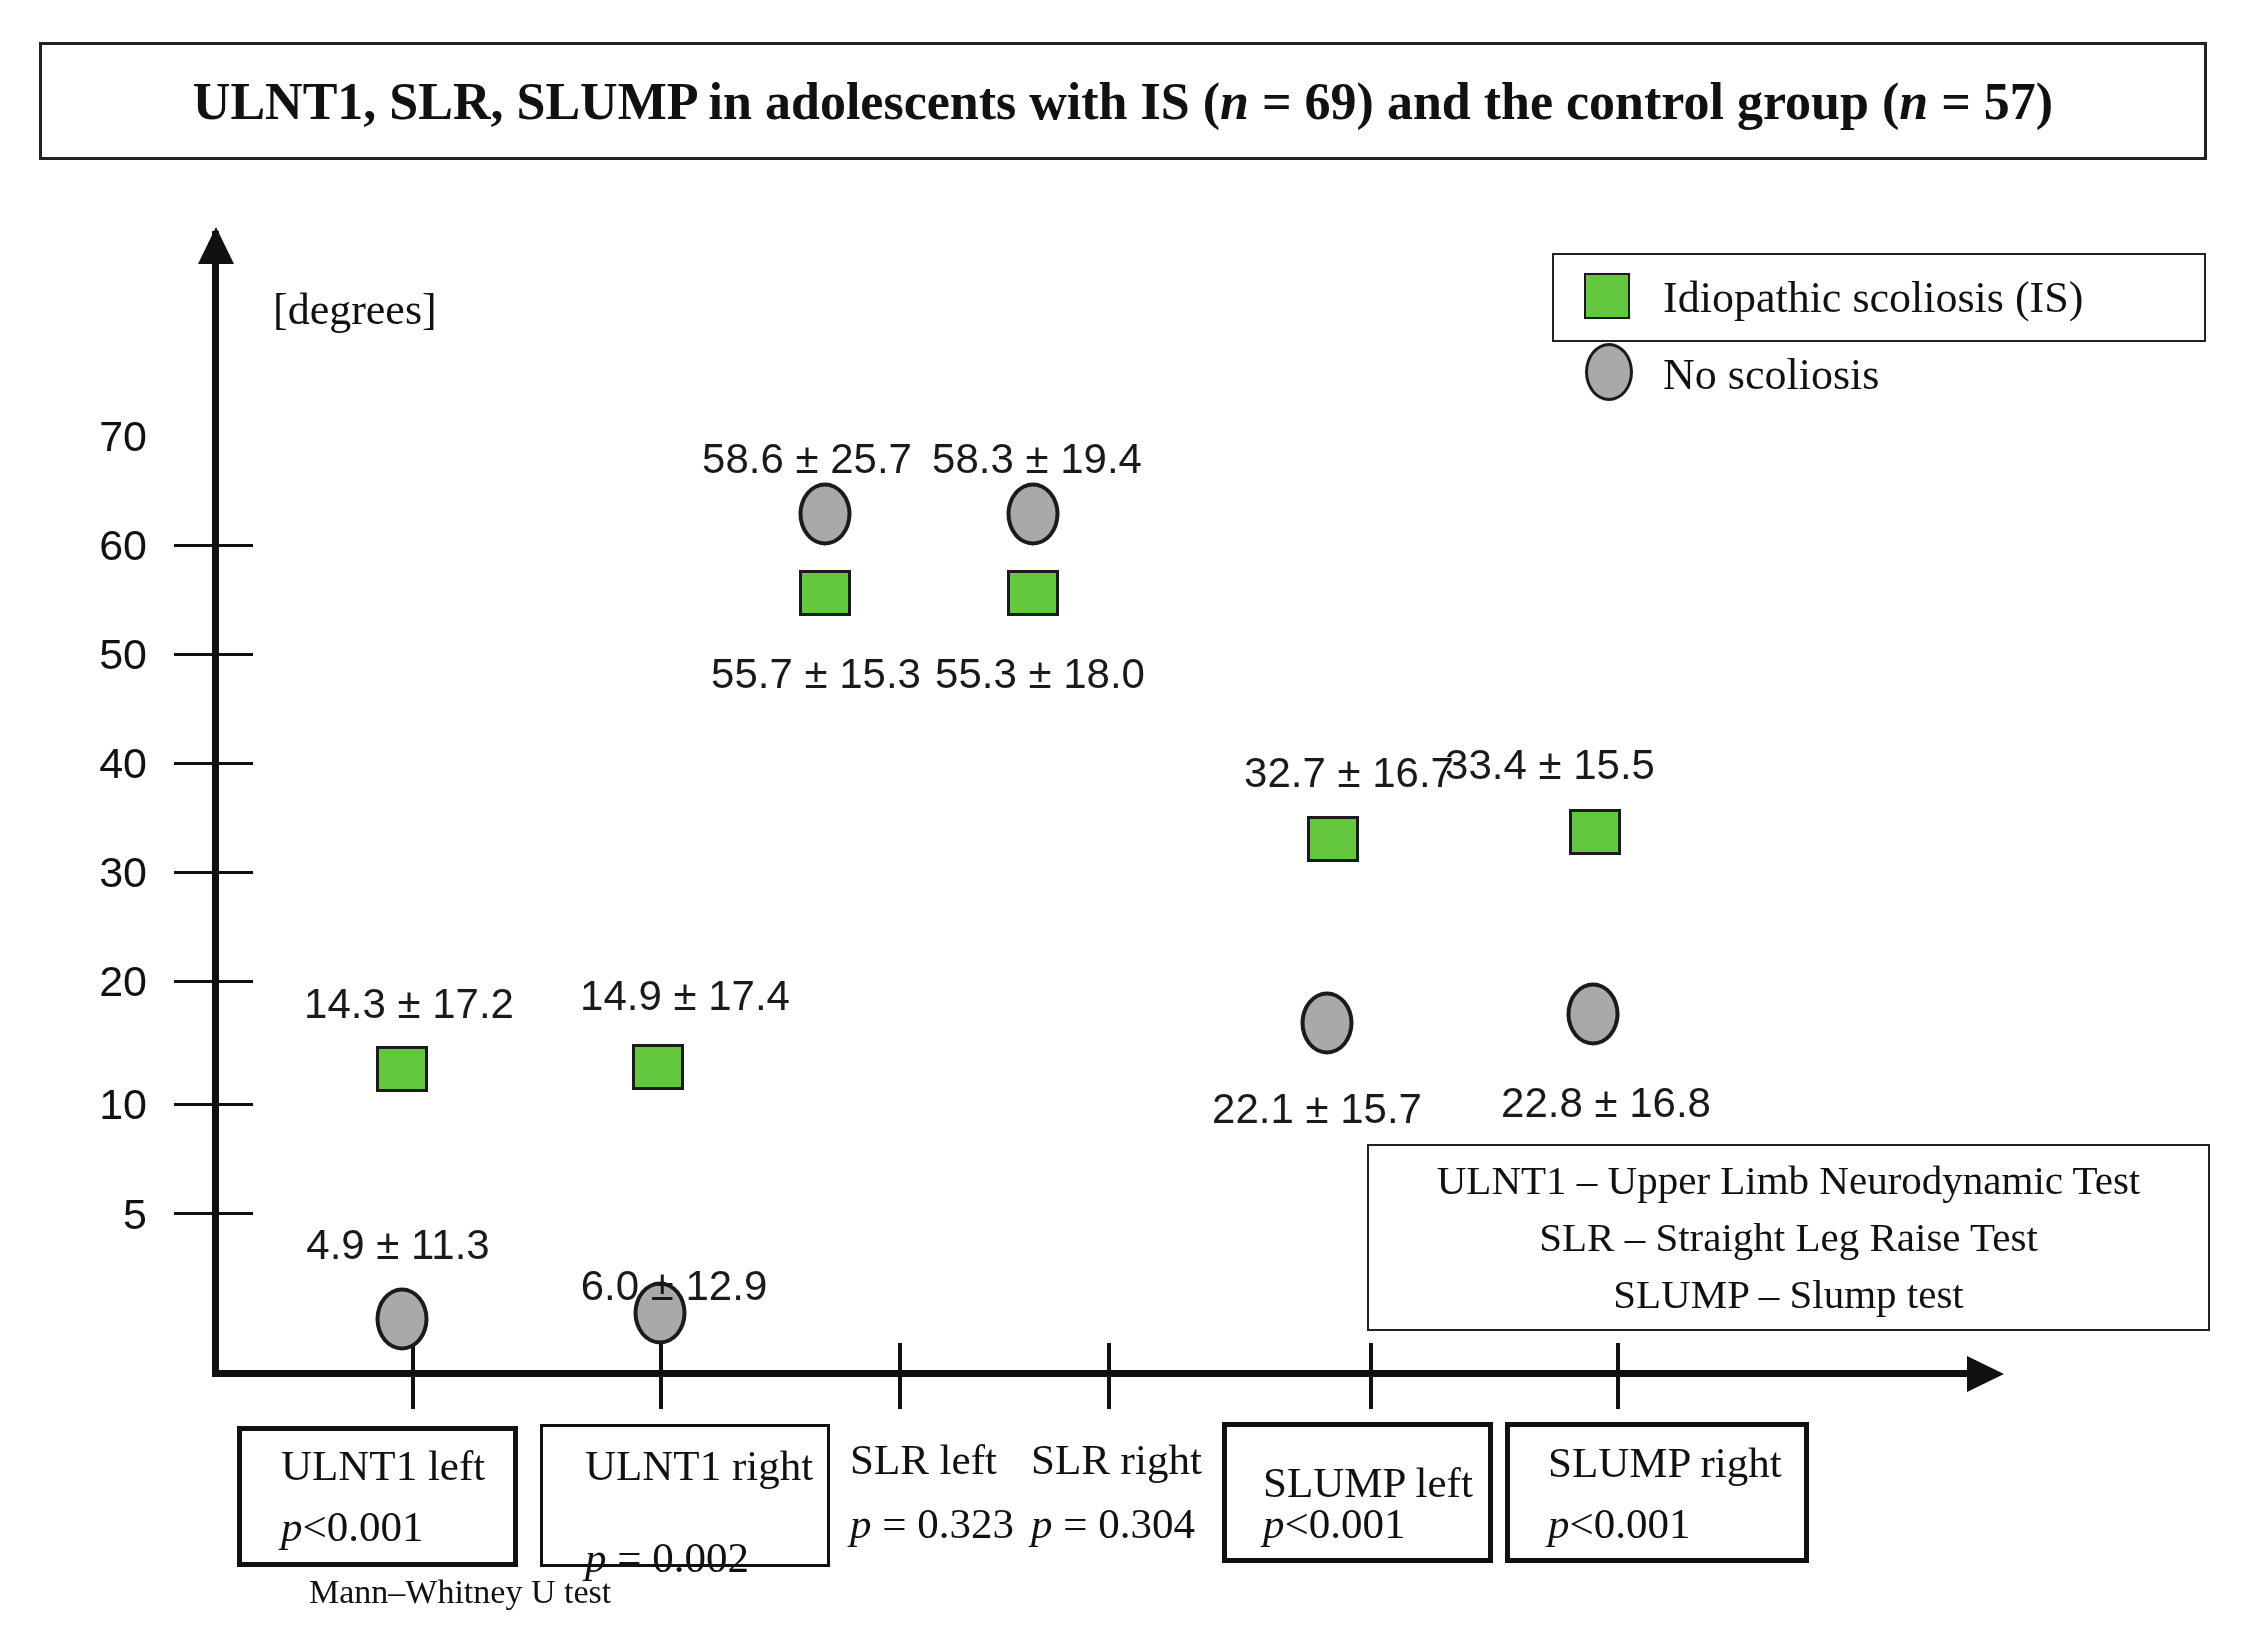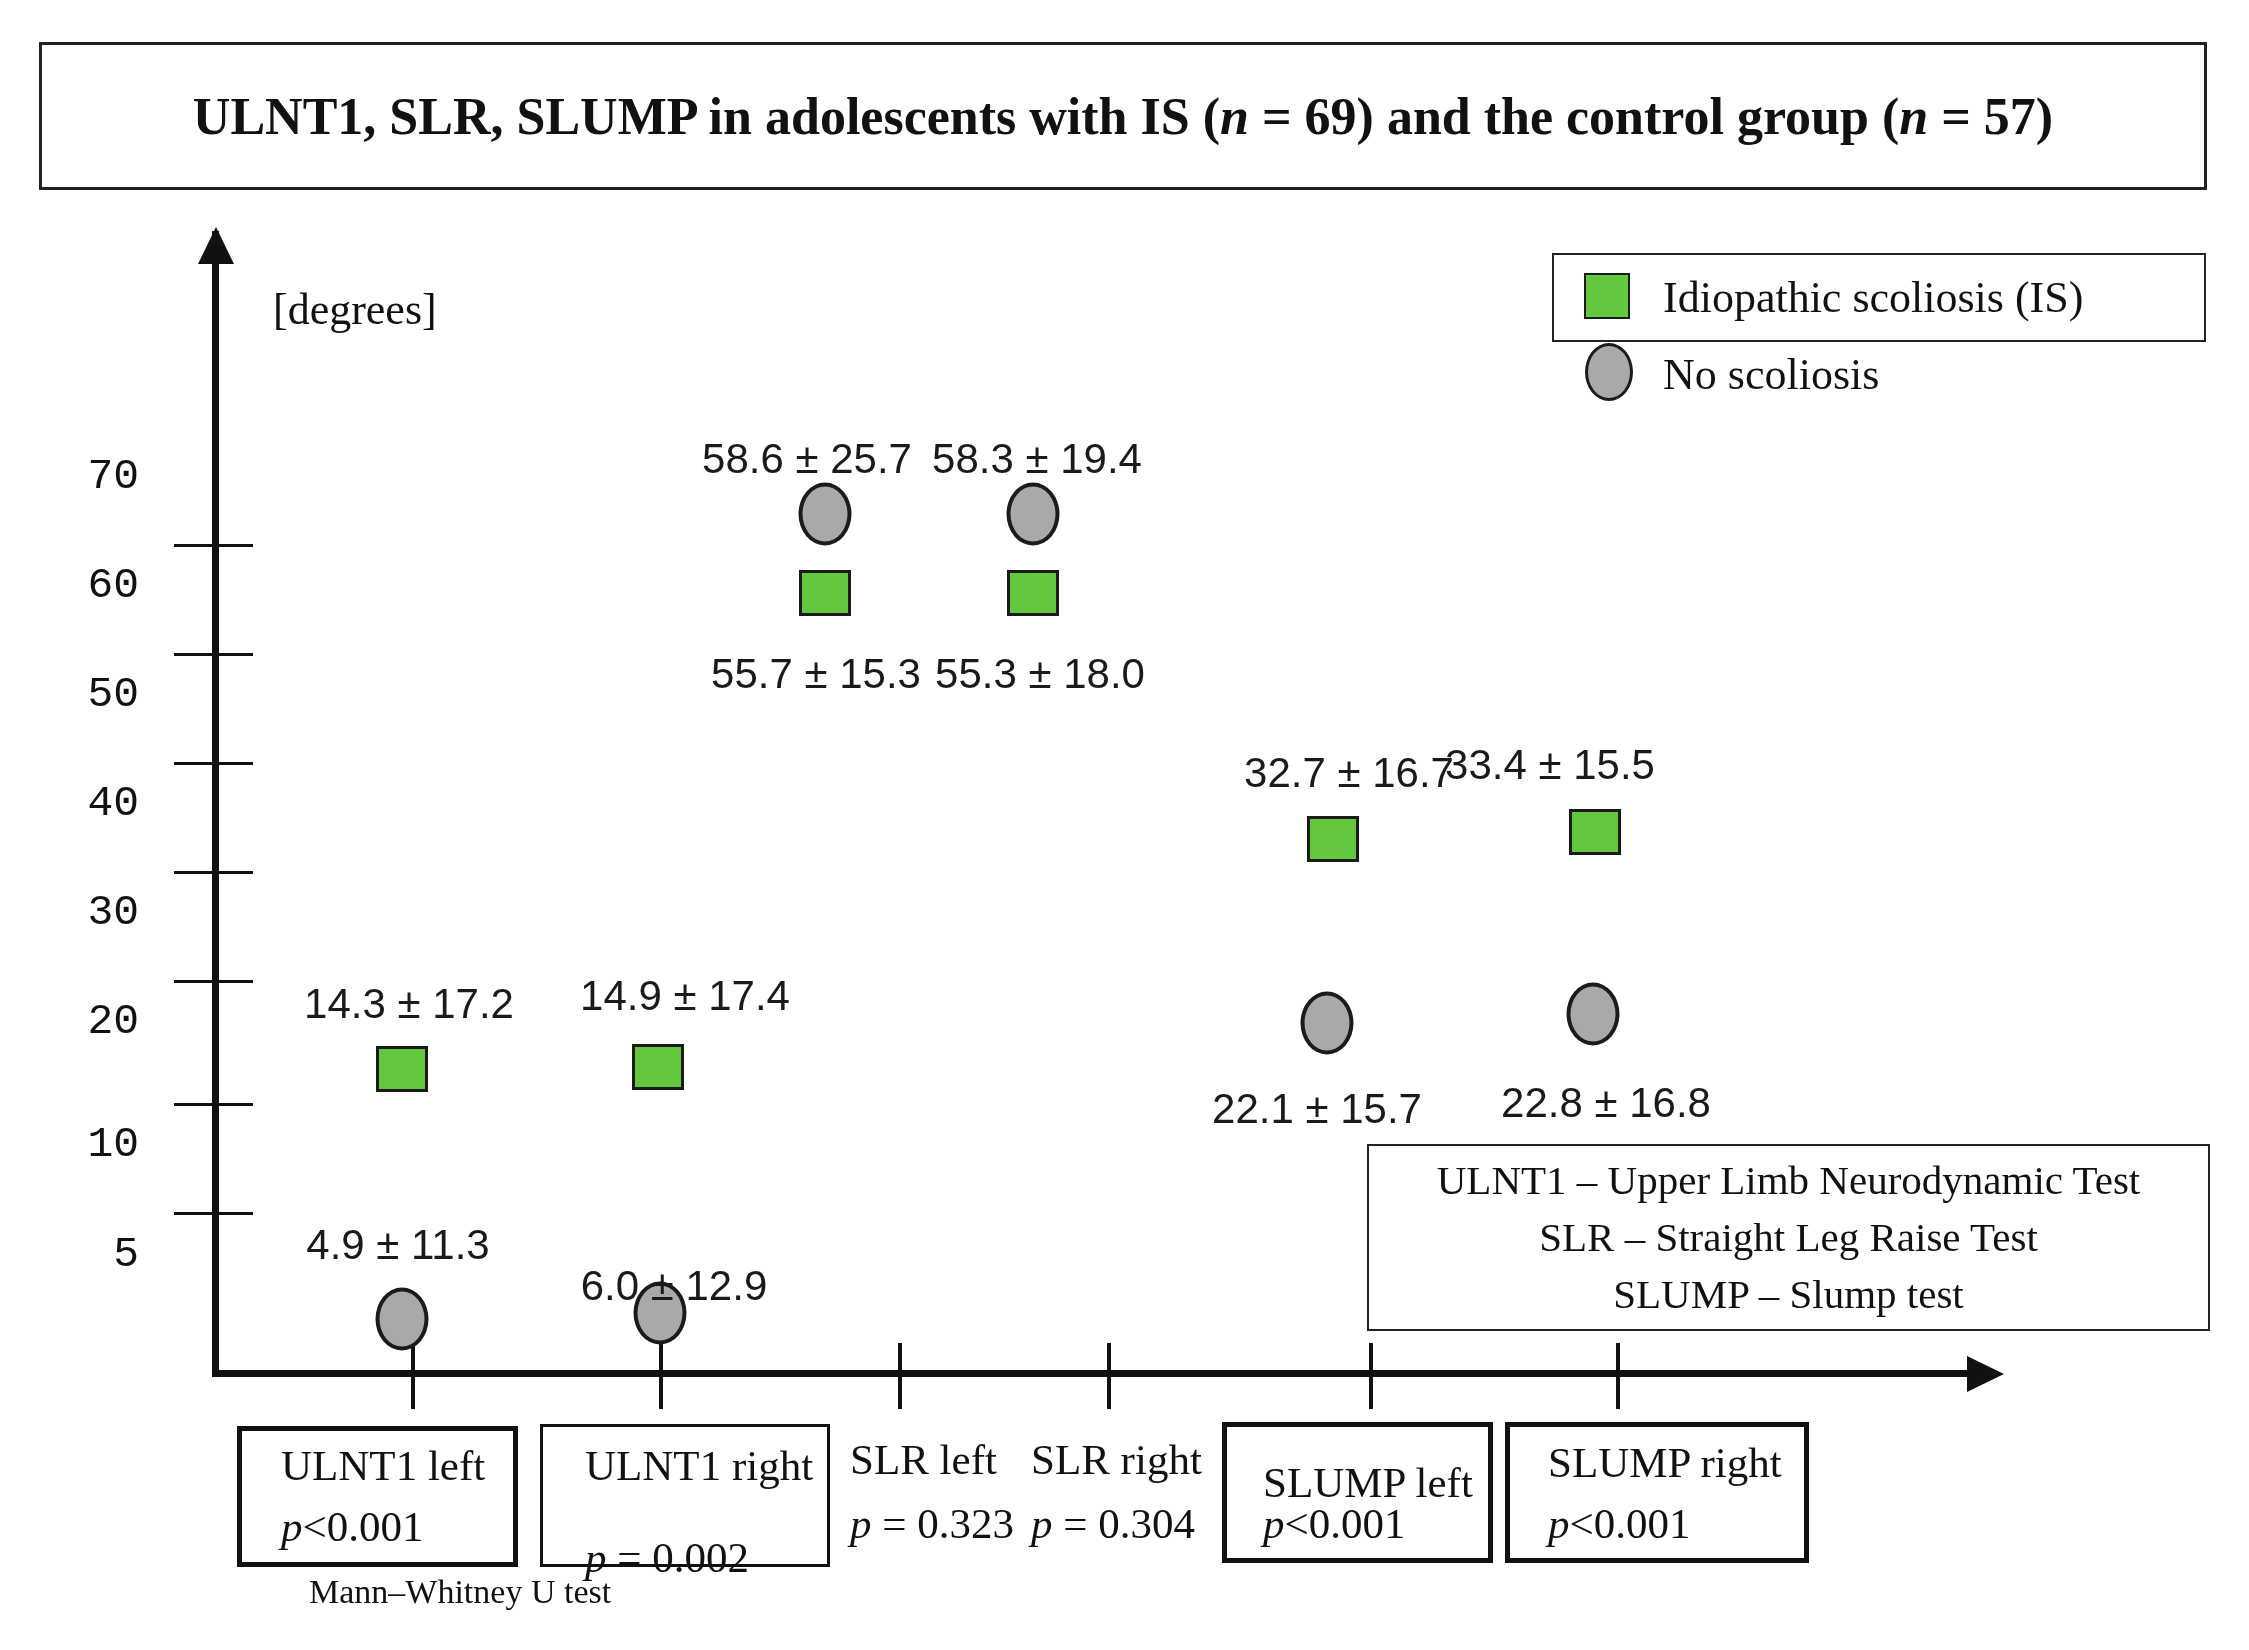--- a/index.html
+++ b/index.html
@@ -2,21 +2,21 @@
 <html style="font-size:11.5px"><head>
 <meta charset="utf-8">
 <style>
   html,body{margin:0;padding:0;background:#ffffff;}
   #canvas{position:relative;width:2250px;height:1650px;background:#ffffff;overflow:hidden;
           font-family:"Liberation Serif",serif;color:#111;}
   .abs{position:absolute;}
   .serif{font-family:"Liberation Serif",serif;}
 
   
-  #title-box{left:39px;top:42px;width:2168px;height:148px;border:3.6px solid #222;box-sizing:border-box;
+  #title-box{left:39px;top:42px;width:2168px;height:118px;border:3.6px solid #222;box-sizing:border-box;
              display:flex;align-items:center;justify-content:center;}
   #title-text{font-size:52px;font-weight:bold;white-space:nowrap;letter-spacing:0px;}
   #title-text .it{font-style:italic;}
 
   
   #legend-box{left:1552px;top:253px;width:654px;height:89px;border:2.9px solid #222;box-sizing:border-box;}
   .legend-swatch-square{left:1584px;top:273px;width:42px;height:42px;border:2.9px solid #1b1b1b;box-sizing:content-box;}
   .legend-text{font-size:44px;line-height:44px;white-space:nowrap;}
   #legend-label-is{left:1663px;top:276px;}
   .legend-swatch-circle{left:1585px;top:343px;width:42px;height:52px;border:3.6px solid #1b1b1b;border-radius:50%;
@@ -26,22 +26,22 @@
   
   .axis-line{background:#111;}
   #y-axis{left:212px;top:231px;width:6.5px;height:1145px;}
   #x-axis{left:212px;top:1370px;width:1759px;height:6.5px;}
   #y-arrow{left:198px;top:227px;width:0;height:0;border-left:18px solid transparent;
            border-right:18px solid transparent;border-bottom:37px solid #111;}
   #x-arrow{left:1967px;top:1356px;width:0;height:0;border-top:18px solid transparent;
            border-bottom:18px solid transparent;border-left:37px solid #111;}
   .ytick{left:174px;width:79px;height:2.9px;background:#111;}
   .xtick{top:1343px;width:3.6px;height:66px;background:#111;}
-  .ytick-label{left:21px;width:118px;height:49px;line-height:49px;text-align:right;
-               font-size:43px;font-family:Liberation Mono, monospace;margin-top:40px;}
+  .ytick-label{left:29px;width:118px;height:49px;line-height:49px;text-align:right;
+               font-size:43px;font-family:Liberation Sans, sans-serif;}
   #degrees-label{left:273px;top:284px;font-size:44px;}
   #xunit-label{left:1725px;top:1563px;font-size:44px;}
   #footnote{left:309px;top:1573px;font-size:34px;}
 
   
   .marker-square{width:52px;height:46px;border:3.6px solid #1b1b1b;box-sizing:border-box;transform:translate(-50%,-50%);}
   .marker-circle{width:53px;height:63px;border:4.3px solid #1b1b1b;border-radius:50%;box-sizing:border-box;
                  transform:translate(-50%,-50%);}
   .data-label{font-family:"Liberation Sans",sans-serif;font-size:42px;line-height:42px;white-space:nowrap;
               transform:translate(-50%,-50%);color:#1a1a1a;}

